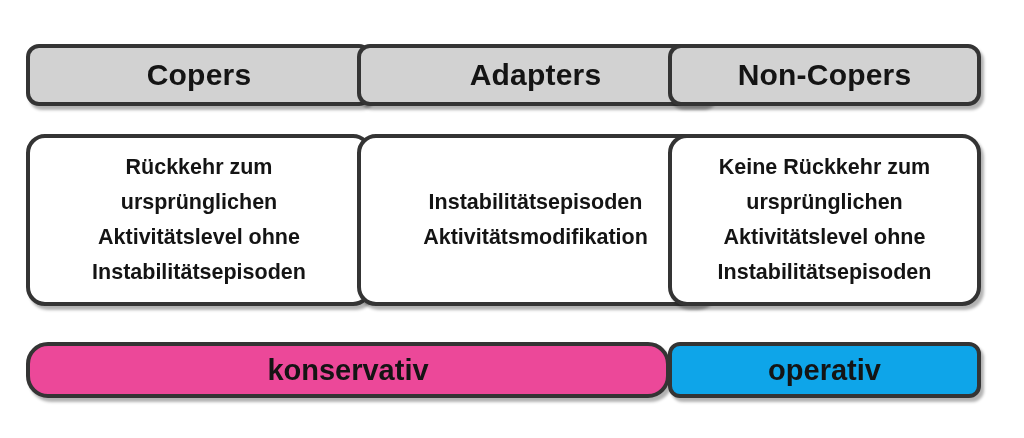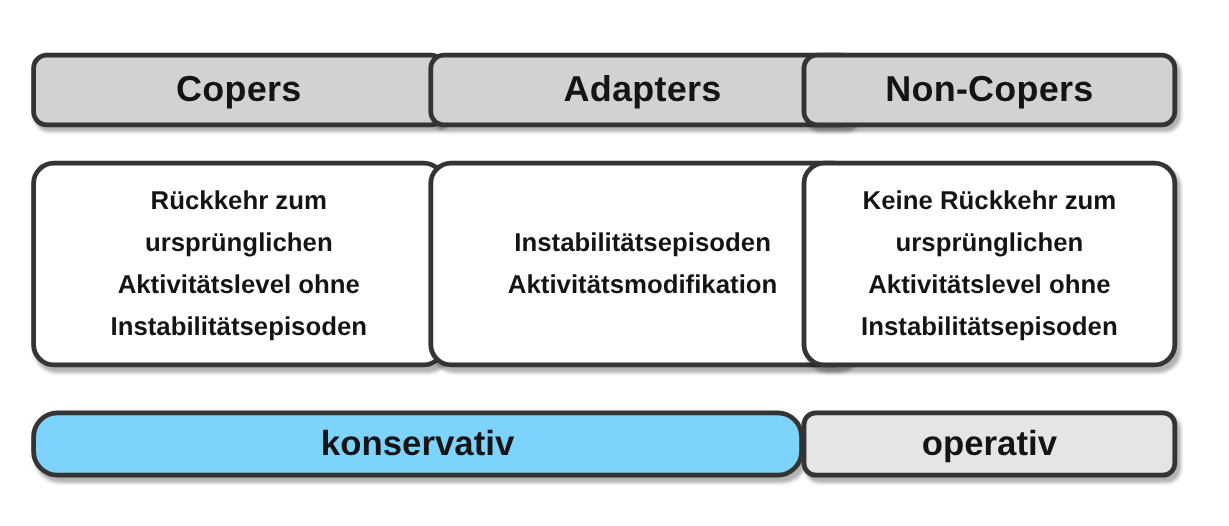--- a/index.html
+++ b/index.html
@@ -119,21 +119,21 @@
 
   <div class="box body-box col-3">
     <div class="lines">
       <div>Keine Rückkehr zum</div>
       <div>ursprünglichen</div>
       <div>Aktivitätslevel ohne</div>
       <div>Instabilitätsepisoden</div>
     </div>
   </div>
 
-  <div class="box treat-box span-1-2" id="treat-konservativ" style="background: #7dd3fc; border-radius: 22px;">
+  <div class="box treat-box span-1-2" id="treat-konservativ" style="background: #ec4899; border-radius: 22px;">
     <span class="label">konservativ</span>
   </div>
 
-  <div class="box treat-box col-3" id="treat-operativ" style="background: #e5e5e5;">
+  <div class="box treat-box col-3" id="treat-operativ" style="background: #0ea5e9;">
     <span class="label">operativ</span>
   </div>
 
 </div>
 
 </body></html>

